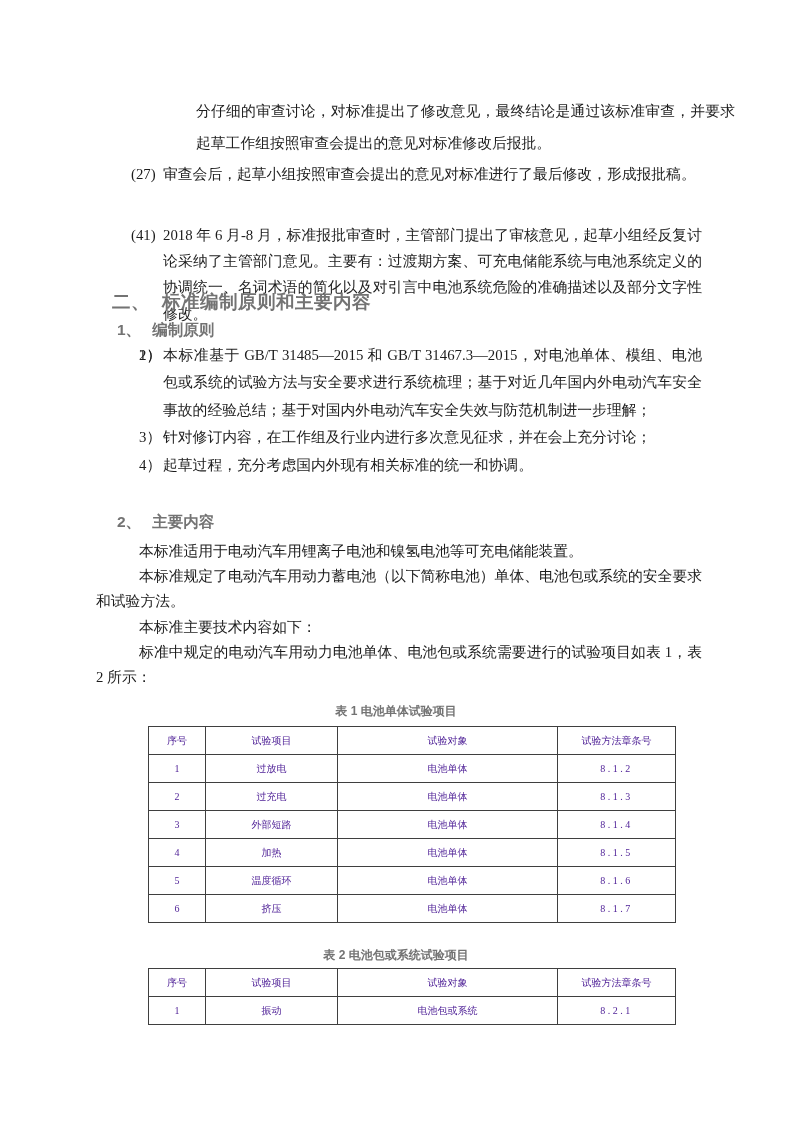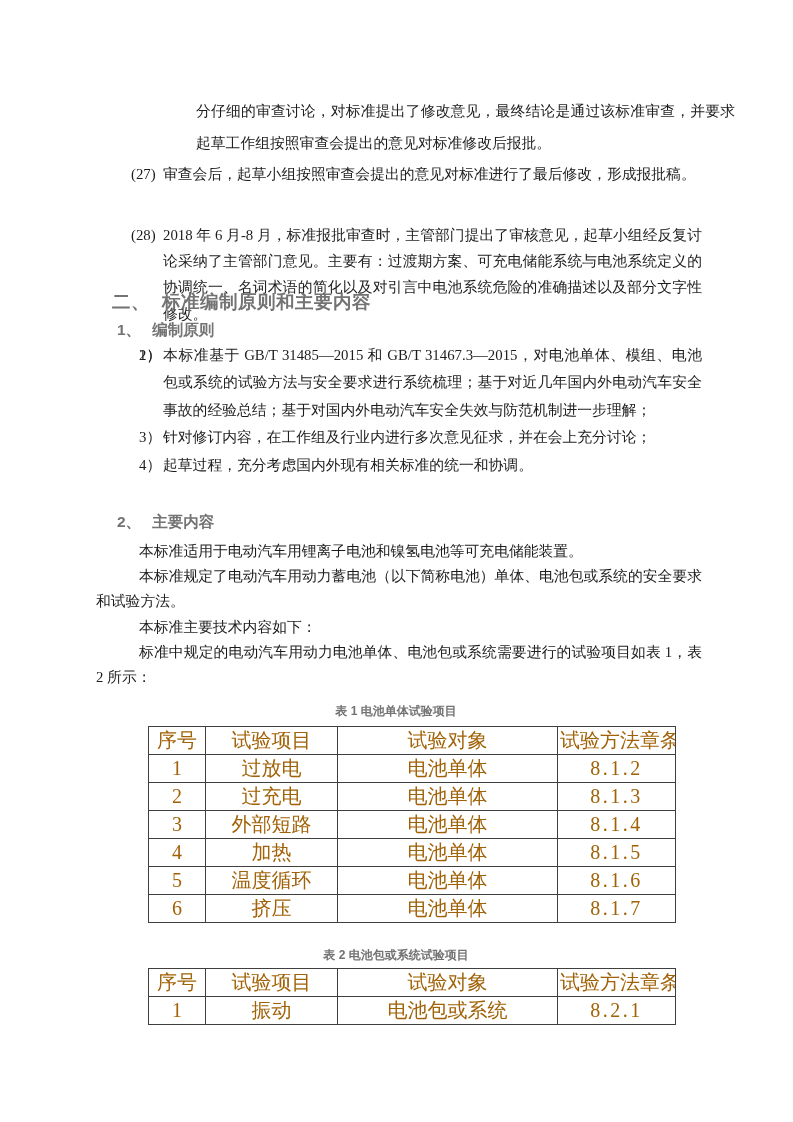--- a/index.html
+++ b/index.html
@@ -17,42 +17,42 @@
   .olist-item > .marker { position:absolute; left:43px; top:0; }
   .hei { font-family:"Liberation Sans","DejaVu Sans",sans-serif; font-weight:bold; color:#737373; }
   .h-section { font-size:18.5px; line-height:26px; letter-spacing:0.5px; }
   .h-section .marker { margin-right:12px; }
   .h-sub { font-size:15.5px; line-height:24px; }
   .h-sub .marker { margin-right:11px; }
   .para { text-indent:43px; }
   .caption { font-size:12px; line-height:22px; text-align:center; width:600px; }
   table.doc {
     border-collapse:collapse; table-layout:fixed; width:527px;
-    font-size:20px; color:#a16207;
+    font-size:10px; color:#4c1d95;
   }
   table.doc td, table.doc th {
     border:1px solid #3f3f3f; text-align:center; vertical-align:middle;
     height:28px; font-weight:normal; padding:0 2px; overflow:hidden; white-space:nowrap;
   }
   table.doc .ref, table.doc td:last-child { letter-spacing:2.5px; }
 </style>
 </head>
 <body>
 
 <div class="page">
 
   <div class="abs body-text" style="left:163px; top:96px; width:539px;margin-left:33px;">分仔细的审查讨论，对标准提出了修改意见，最终结论是通过该标准审查，并要求起草工作组按照审查会提出的意见对标准修改后报批。</div>
 
   <div class="abs body-text hang" style="left:96px; top:159px; width:606px;">
     <span class="marker">(27)</span>
     <span>审查会后，起草小组按照审查会提出的意见对标准进行了最后修改，形成报批稿。</span>
   </div>
 
   <div class="abs body-text hang" style="left:96px; top:190px; width:606px; line-height:26.4px;">
-    <span class="marker">(28)</span>
+    <span class="marker">(41)</span>
     <span>2018 年 6 月-8 月，标准报批审查时，主管部门提出了审核意见，起草小组经反复讨论采纳了主管部门意见。主要有：过渡期方案、可充电储能系统与电池系统定义的协调统一、名词术语的简化以及对引言中电池系统危险的准确描述以及部分文字性修改。</span>
   </div>
 
   <div class="abs hei h-section" style="left:112px; top:289px; width:584px;">
     <span class="marker">二、</span><span>标准编制原则和主要内容</span>
   </div>
 
   <div class="abs hei h-sub" style="left:117px; top:318px; width:580px;">
     <span class="marker">1、</span><span>编制原则</span>
   </div>

